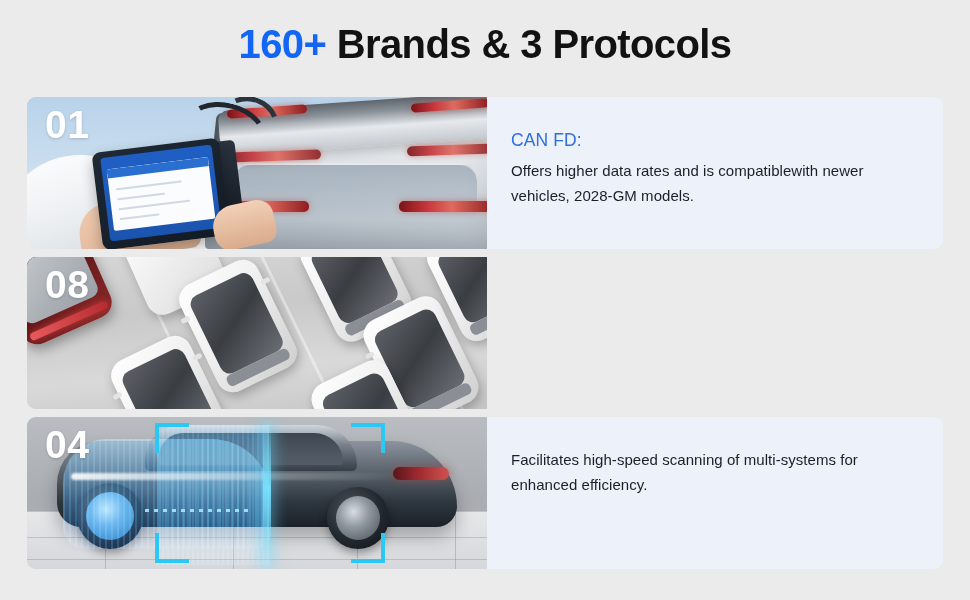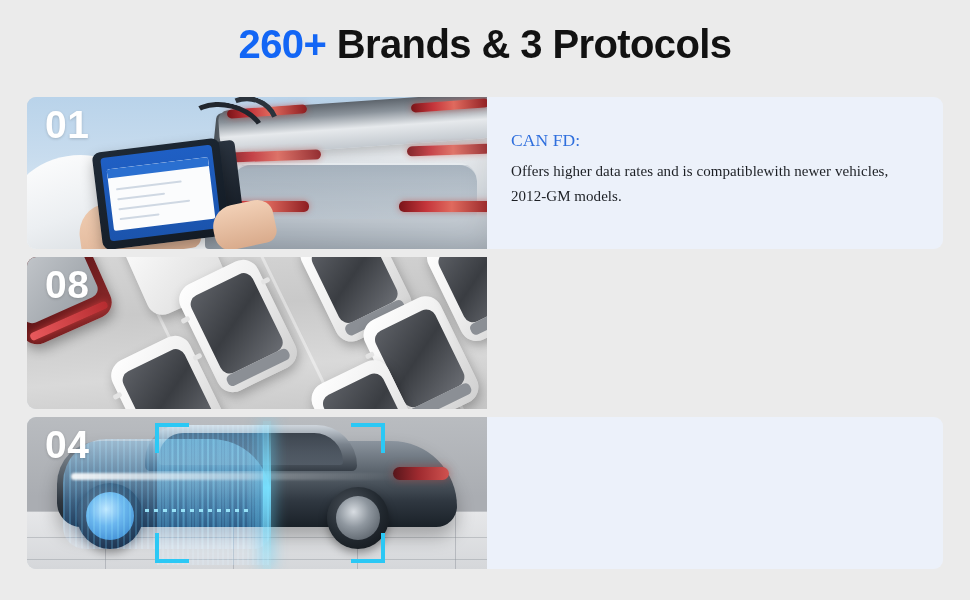--- a/index.html
+++ b/index.html
@@ -81,21 +81,20 @@
     line-height: 40px;
     text-shadow: 0 1px 3px rgba(0,0,0,0.18);
     z-index: 9;
   }
 
   .panel {
     flex: 1;
     background: #ecf1fa;
     border-radius: 0 9px 9px 0;
     padding: 31px 28px 0 24px;
-    font-family: Liberation Serif, serif;
   }
   .panel-heading {
     font-size: 17.5px;
     font-weight: 400;
     color: #2f6fdd;
     line-height: 24px;
     letter-spacing: 0.1px;
     margin-bottom: 7px;
   }
   .panel-body {
@@ -463,21 +462,21 @@
     width: 104px; height: 3px;
     background: repeating-linear-gradient(90deg, rgba(160,235,255,.9) 0 4px, rgba(0,0,0,0) 4px 9px);
   }
 </style>
 </head>
 <body>
 
 <div class="page">
 
   <div class="title-bar">
-    <span class="title-text"><span class="title-accent">260+</span><span> Brands &amp; 3 Protocols</span></span>
+    <span class="title-text"><span class="title-accent">160+</span><span> Brands &amp; 3 Protocols</span></span>
   </div>
 
   <div class="rows">
 
     <div class="row">
       <div class="media">
         <div class="sky"></div>
         <div class="cloud c1"></div>
         <div class="cloud c2"></div>
         <div class="cloud c3"></div>
@@ -508,21 +507,21 @@
             </div>
           </div>
         </div>
         <div class="r1-hand-r"></div>
 
         <div class="badge">01</div>
       </div>
 
       <div class="panel">
         <div class="panel-heading">CAN FD:</div>
-        <div class="panel-body">Offers higher data rates and is compatiblewith newer vehicles, 2012-GM models.</div>
+        <div class="panel-body">Offers higher data rates and is compatiblewith newer vehicles, 2028-GM models.</div>
       </div>
     </div>
 
     <div class="row">
       <div class="media">
         <div class="lot"></div>
         <div class="lot-line ll1"></div>
         <div class="lot-line ll2"></div>
         <div class="lot-line ll3"></div>
 
@@ -591,17 +590,18 @@
         <div class="scan-beam"></div>
         <div class="bracket bk-tl"></div>
         <div class="bracket bk-tr"></div>
         <div class="bracket bk-bl"></div>
         <div class="bracket bk-br"></div>
 
         <div class="badge">04</div>
       </div>
 
       <div class="panel">
+        <div class="panel-body">Facilitates high-speed scanning of multi-systems for enhanced efficiency.</div>
       </div>
     </div>
 
   </div>
 </div>
 
 </body></html>

